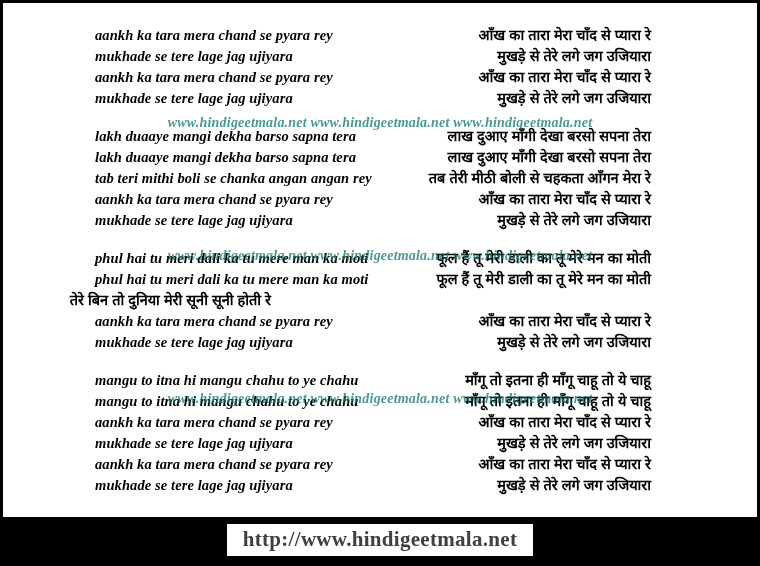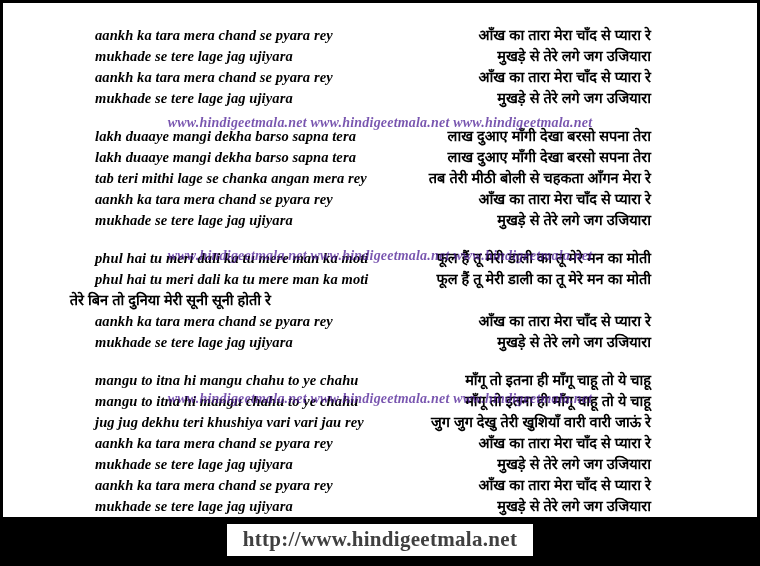--- a/index.html
+++ b/index.html
@@ -70,21 +70,21 @@
   .watermark {
     position: absolute;
     left: 0;
     width: 100%;
     height: 16px;
     text-align: center;
     font-family: "Liberation Serif", serif;
     font-weight: bold;
     font-style: italic;
     font-size: 14px;
-    color: #4c1d95;
+    color: #0f766e;
     opacity: 0.75;
     letter-spacing: 0.2px;
     white-space: nowrap;
     pointer-events: none;
   }
   .wm1 { top: 112px; }
   .wm2 { top: 245px; }
   .wm3 { top: 388px; }
   .footer {
     position: absolute;
@@ -136,21 +136,21 @@
         <div class="stanza">
           <div class="line">
             <div class="roman">lakh duaaye mangi dekha barso sapna tera</div>
             <div class="deva">लाख दुआए माँगी देखा बरसो सपना तेरा</div>
           </div>
           <div class="line">
             <div class="roman">lakh duaaye mangi dekha barso sapna tera</div>
             <div class="deva">लाख दुआए माँगी देखा बरसो सपना तेरा</div>
           </div>
           <div class="line">
-            <div class="roman">tab teri mithi lage se chanka angan mera rey</div>
+            <div class="roman">tab teri mithi boli se chanka angan angan rey</div>
             <div class="deva">तब तेरी मीठी बोली से चहकता आँगन मेरा रे</div>
           </div>
           <div class="line">
             <div class="roman">aankh ka tara mera chand se pyara rey</div>
             <div class="deva">आँख का तारा मेरा चाँद से प्यारा रे</div>
           </div>
           <div class="line">
             <div class="roman">mukhade se tere lage jag ujiyara</div>
             <div class="deva">मुखड़े से तेरे लगे जग उजियारा</div>
           </div>
@@ -177,24 +177,20 @@
           </div>
         </div>
         <div class="stanza">
           <div class="line">
             <div class="roman">mangu to itna hi mangu chahu to ye chahu</div>
             <div class="deva">माँगू तो इतना ही माँगू चाहू तो ये चाहू</div>
           </div>
           <div class="line">
             <div class="roman">mangu to itna hi mangu chahu to ye chahu</div>
             <div class="deva">माँगू तो इतना ही माँगू चाहू तो ये चाहू</div>
-          </div>
-          <div class="line">
-            <div class="roman">jug jug dekhu teri khushiya vari vari jau rey</div>
-            <div class="deva">जुग जुग देखु तेरी खुशियाँ वारी वारी जाऊं रे</div>
           </div>
           <div class="line">
             <div class="roman">aankh ka tara mera chand se pyara rey</div>
             <div class="deva">आँख का तारा मेरा चाँद से प्यारा रे</div>
           </div>
           <div class="line">
             <div class="roman">mukhade se tere lage jag ujiyara</div>
             <div class="deva">मुखड़े से तेरे लगे जग उजियारा</div>
           </div>
           <div class="line">

